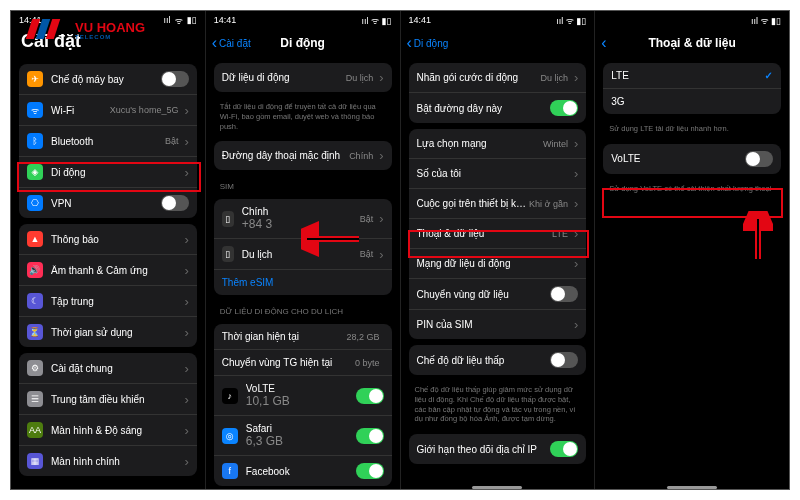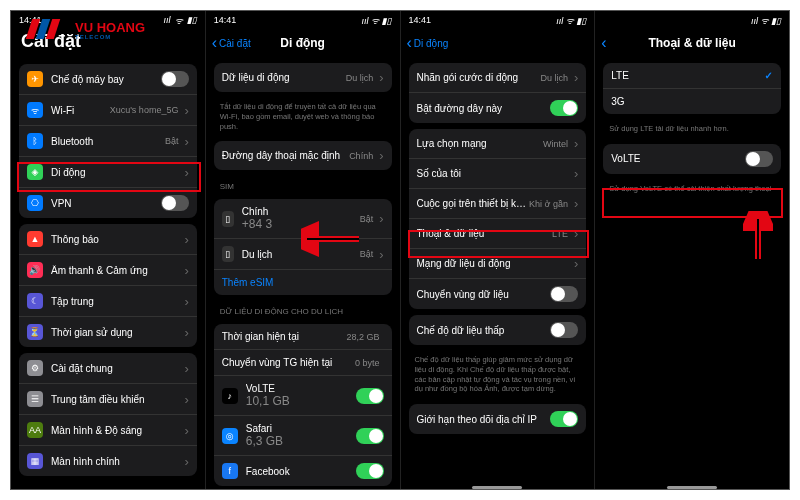--- a/index.html
+++ b/index.html
@@ -1,21 +1,21 @@
 <!DOCTYPE html>
 <html><head>
 <meta charset="utf-8">
 <style>
   * { box-sizing: border-box; margin: 0; padding: 0; font-family: -apple-system, "Helvetica Neue", Arial, sans-serif; }
   body { background: #fff; width: 800px; height: 500px; display: flex; align-items: center; justify-content: center; }
   .frame { width: 780px; height: 480px; border: 1px solid #555; display: flex; background: #000; position: relative; overflow: hidden; }
   .phone { flex: 1; border-right: 1px solid #222; background: #000; color: #fff; font-size: 10px; position: relative; display: flex; flex-direction: column; }
   .phone:last-child { border-right: none; }
   .status { height: 18px; display: flex; justify-content: space-between; align-items: center; padding: 0 8px; font-size: 9px; }
-  .status .sigs { display: flex; gap: 4px; align-items: center; font-style: italic; }
+  .status .sigs { display: flex; gap: 4px; align-items: center; }
   .nav { display: flex; align-items: center; justify-content: center; position: relative; height: 28px; }
   .back { position: absolute; left: 6px; color: #0a84ff; font-size: 10px; display: flex; align-items: center; gap: 2px; }
   .back::before { content: "‹"; font-size: 16px; line-height: 0; }
   .title { font-weight: 600; font-size: 12px; }
   .large-title { font-size: 18px; font-weight: 700; padding: 2px 10px 6px; }
   .content { flex: 1; overflow: hidden; }
   .grp { margin: 6px 8px; border-radius: 8px; background: #1c1c1e; overflow: hidden; }
   .row { display: flex; align-items: center; padding: 7px 8px; font-size: 10px; position: relative; border-bottom: 0.5px solid #333; }
   .row:last-child { border-bottom: none; }
   .icon { width: 16px; height: 16px; border-radius: 4px; margin-right: 8px; display: flex; align-items: center; justify-content: center; font-size: 9px; flex-shrink: 0; }
@@ -266,20 +266,23 @@
           </div>
         <div class="row chev">
             <span class="label">Mạng dữ liệu di động</span>
           </div>
         <div class="row">
             <span class="label">Chuyển vùng dữ liệu</span>
             <span class="toggle">
               <span class="knob"></span>
             </span>
           </div>
+        <div class="row chev">
+            <span class="label">PIN của SIM</span>
+          </div>
       </div>
       <div class="grp">
         <div class="row">
             <span class="label">Chế độ dữ liệu thấp</span>
             <span class="toggle">
               <span class="knob"></span>
             </span>
           </div>
       </div>
       <div class="foot">Chế độ dữ liệu thấp giúp giảm mức sử dụng dữ liệu di động. Khi Chế độ dữ liệu thấp được bật, các bản cập nhật tự động và tác vụ trong nền, ví dụ như đồng bộ hóa Ảnh, được tạm dừng.</div>

